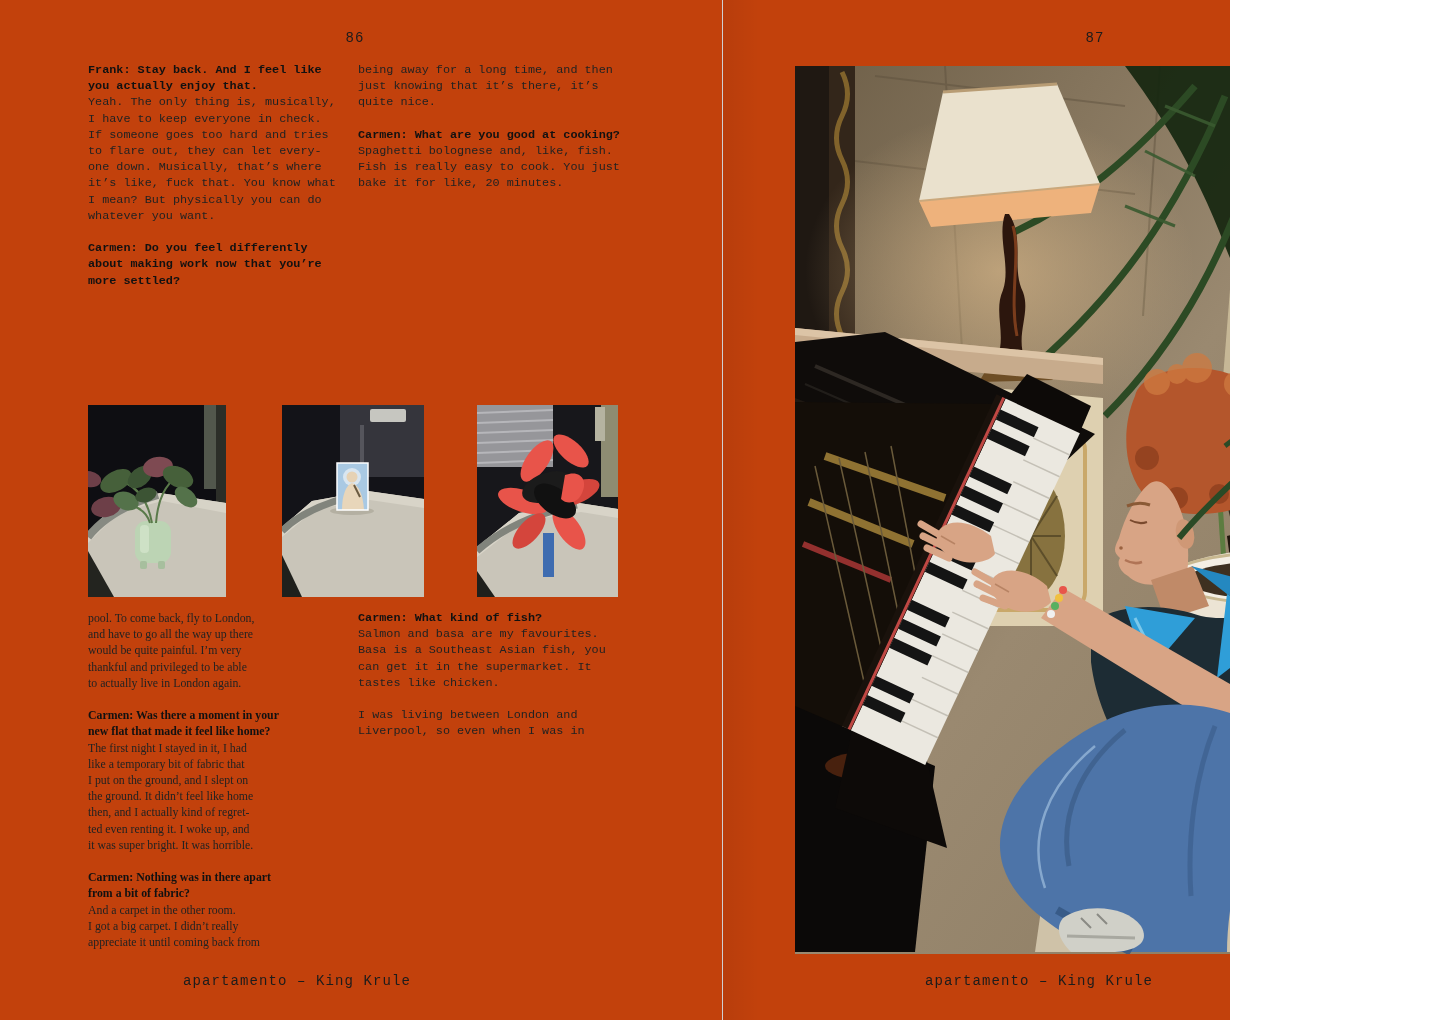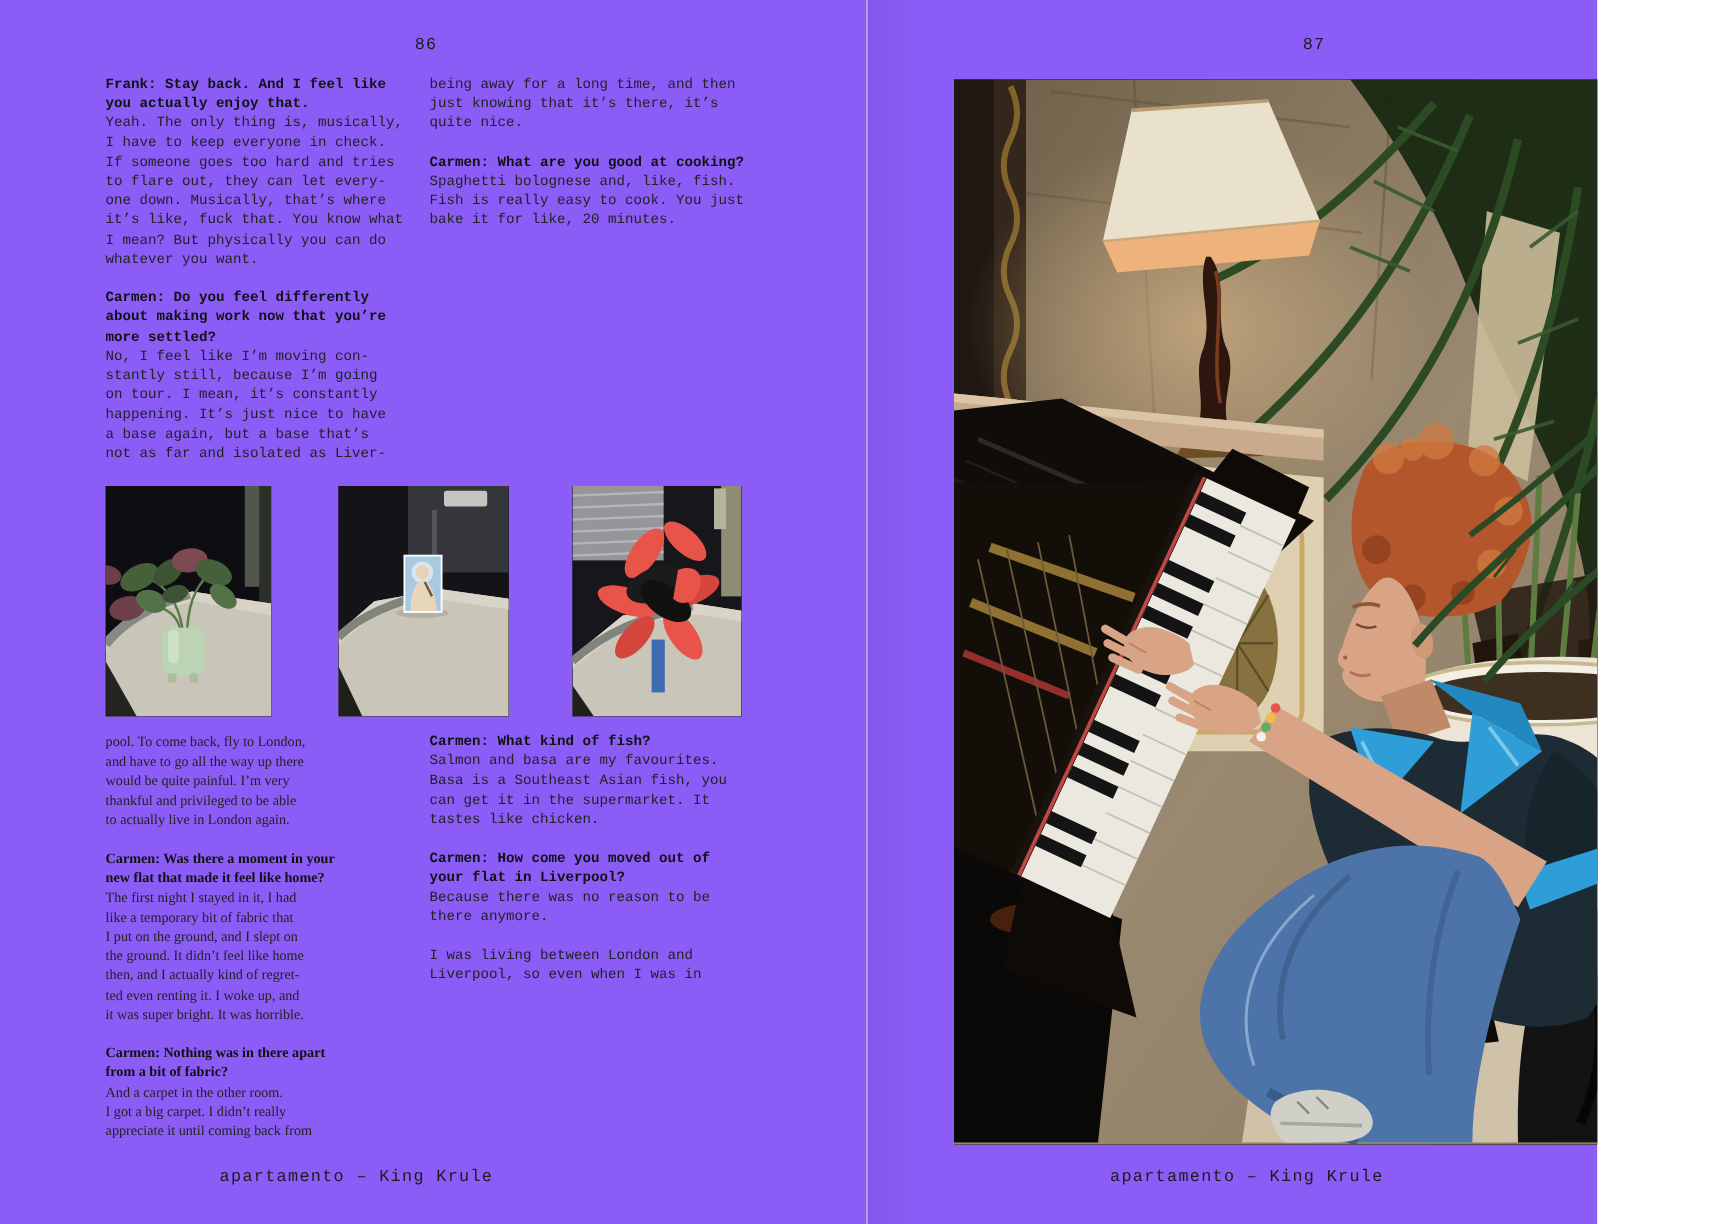--- a/index.html
+++ b/index.html
@@ -1,16 +1,16 @@
 <!DOCTYPE html>
 <html><head>
 <meta charset="utf-8">
 <style>
   html,body{margin:0;padding:0;background:#ffffff;}
-  .canvas{position:relative;width:1331px;height:1020px;background:#8b5cf6;overflow:hidden;
+  .canvas{position:relative;width:1230px;height:1020px;background:#c2410c;overflow:hidden;
           font-family:"Liberation Mono","DejaVu Sans Mono",monospace;color:#222;}
   .spine{position:absolute;top:0;left:722px;width:1px;height:1020px;background:#d0d0d0;}
   .spine-shade{position:absolute;top:0;left:723px;width:36px;height:1020px;
                background:linear-gradient(to right,rgba(0,0,0,.055),rgba(0,0,0,0));}
   .pagenum{position:absolute;width:60px;text-align:center;font-size:14px;letter-spacing:1px;color:#1c1c1c;}
   .pagenum.left{left:325px;top:30px;}
   .pagenum.right{left:1065px;top:30px;}
   .footer{position:absolute;width:340px;text-align:left;font-size:14px;letter-spacing:1.1px;color:#1c1c1c;top:973px;}
   .footer.left{left:183px;}
   .footer.right{left:925px;}
@@ -50,26 +50,20 @@
 to flare out, they can let every-
 one down. Musically, that’s where
 it’s like, fuck that. You know what
 I mean? But physically you can do
 whatever you want.</div>
     </div>
     <div class="block">
       <div class="q">Carmen: Do you feel differently
 about making work now that you’re
 more settled?</div>
-      <div class="a">No, I feel like I’m moving con-
-stantly still, because I’m going
-on tour. I mean, it’s constantly
-happening. It’s just nice to have
-a base again, but a base that’s
-not as far and isolated as Liver-</div>
     </div>
   </div>
 
   <div class="col c2t">
     <div class="block">
       <div class="a">being away for a long time, and then
 just knowing that it’s there, it’s
 quite nice.</div>
     </div>
     <div class="block">
@@ -203,26 +197,20 @@
     </div>
   </div>
 
   <div class="col c2b">
     <div class="block">
       <div class="q">Carmen: What kind of fish?</div>
       <div class="a">Salmon and basa are my favourites.
 Basa is a Southeast Asian fish, you
 can get it in the supermarket. It
 tastes like chicken.</div>
-    </div>
-    <div class="block">
-      <div class="q">Carmen: How come you moved out of
-your flat in Liverpool?</div>
-      <div class="a">Because there was no reason to be
-there anymore.</div>
     </div>
     <div class="block">
       <div class="a">I was living between London and
 Liverpool, so even when I was in</div>
     </div>
   </div>
 
   <div class="footer left">apartamento – King Krule</div>
 
   <div class="pagenum right">87</div>

